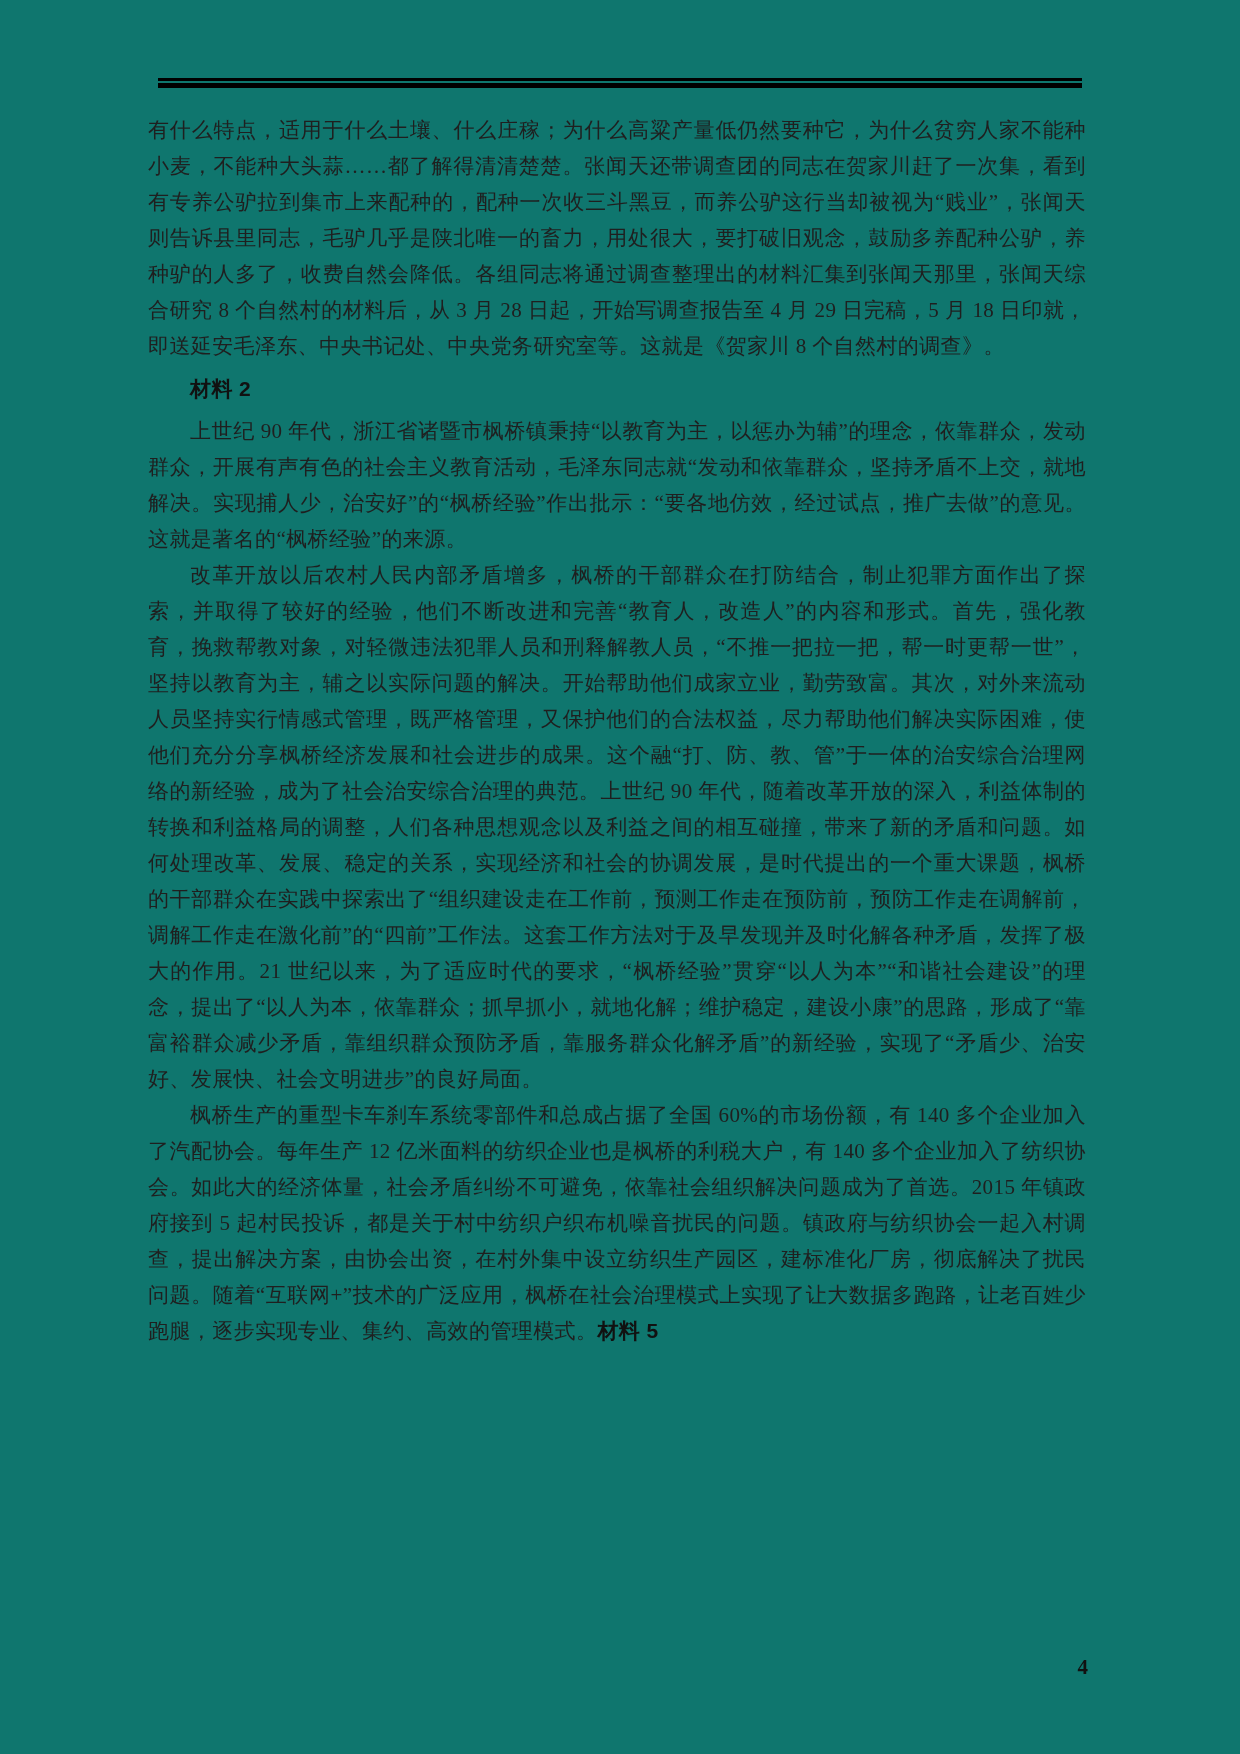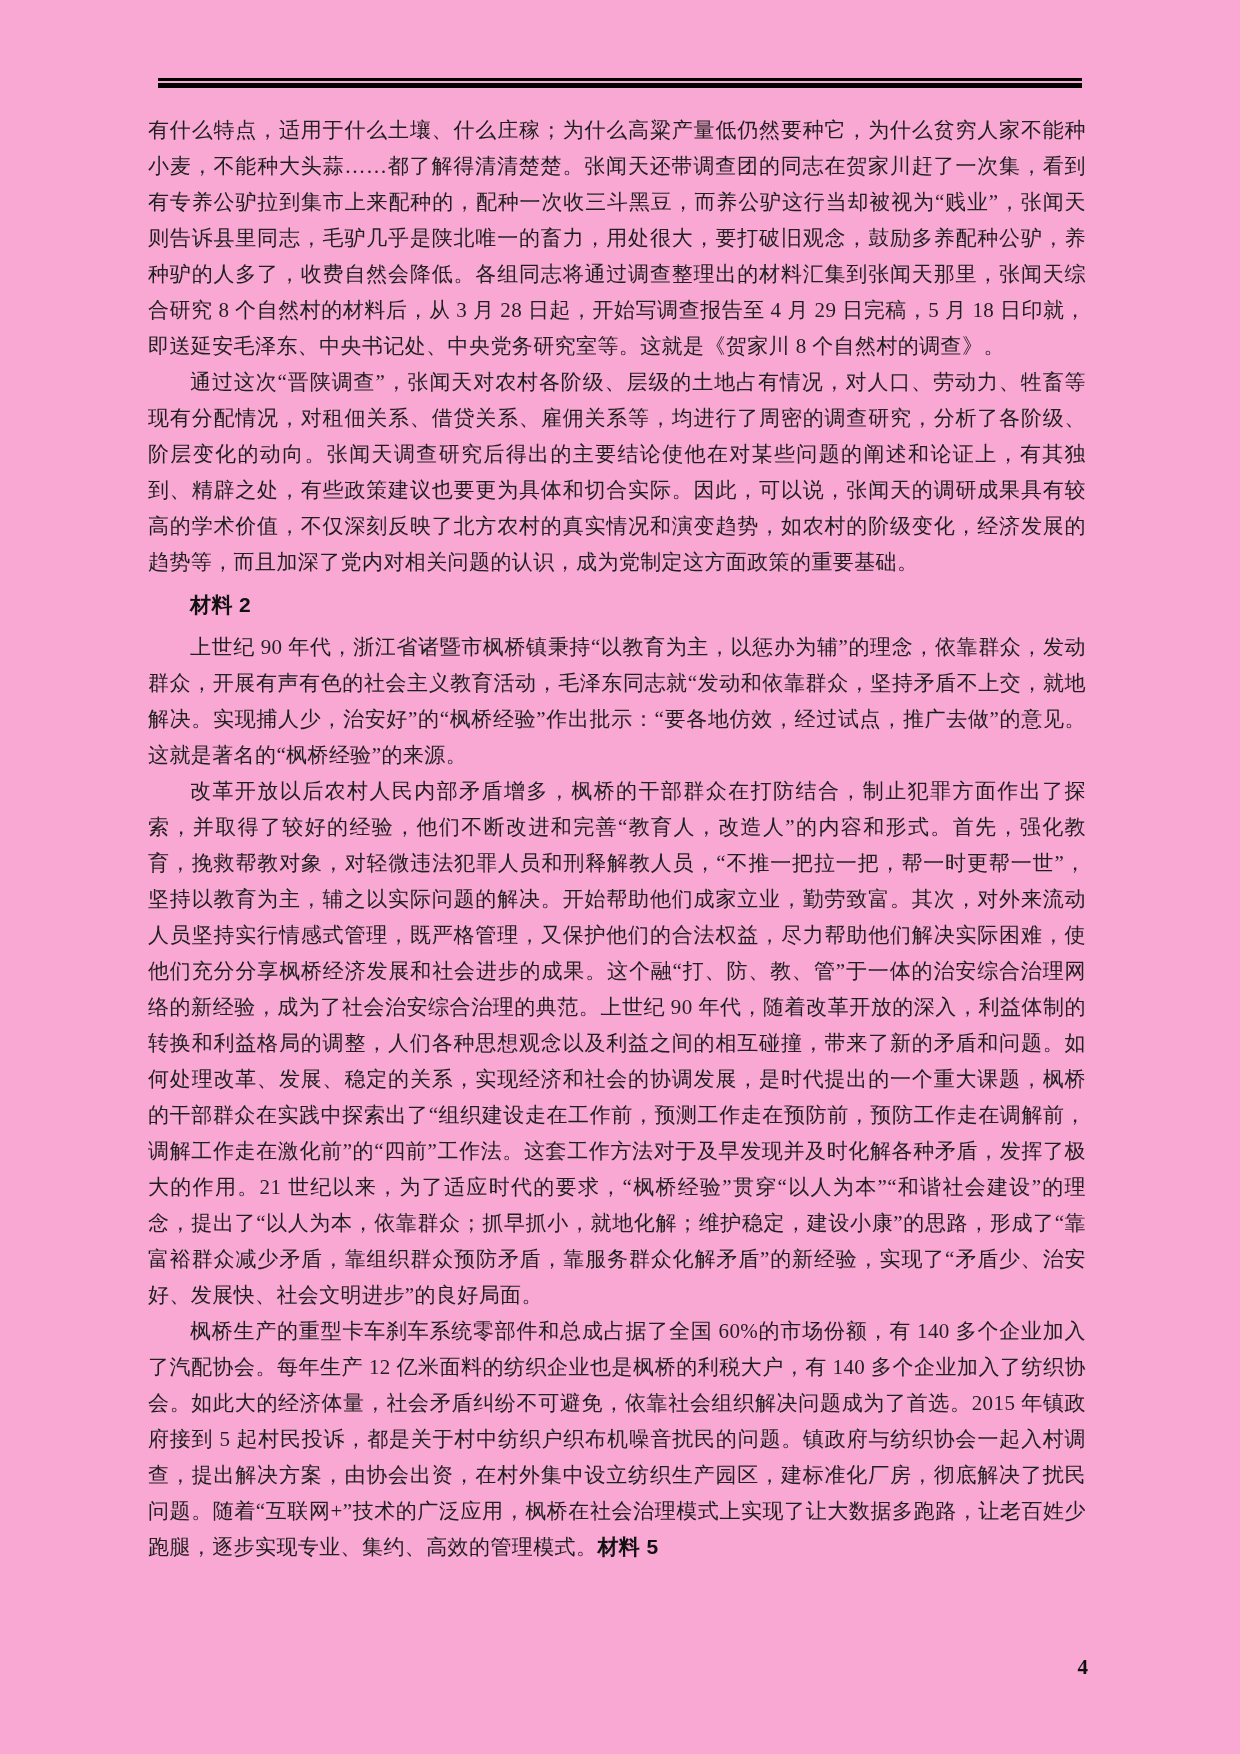--- a/index.html
+++ b/index.html
@@ -1,21 +1,21 @@
 <!DOCTYPE html>
 <html><head>
 <meta charset="utf-8">
 <style>
   * { margin: 0; padding: 0; box-sizing: border-box; }
   html, body { background: #ffffff; }
   .page {
     position: relative;
     width: 1240px;
     height: 1754px;
-    background: #f9a8d4;
+    background: #0f766e;
     font-family: "Liberation Serif", "DejaVu Serif", serif;
     color: #1f1f1f;
     overflow: hidden;
   }
   .header-rule {
     position: absolute;
     left: 158px;
     right: 158px;
     top: 78px;
     height: 2px;
@@ -58,21 +58,20 @@
   }
 </style>
 </head>
 <body>
 
 <div class="page">
   <div class="header-rule"></div>
 
   <div class="body-text">
     <p class="para no-indent">有什么特点，适用于什么土壤、什么庄稼；为什么高粱产量低仍然要种它，为什么贫穷人家不能种小麦，不能种大头蒜……都了解得清清楚楚。张闻天还带调查团的同志在贺家川赶了一次集，看到有专养公驴拉到集市上来配种的，配种一次收三斗黑豆，而养公驴这行当却被视为“贱业”，张闻天则告诉县里同志，毛驴几乎是陕北唯一的畜力，用处很大，要打破旧观念，鼓励多养配种公驴，养种驴的人多了，收费自然会降低。各组同志将通过调查整理出的材料汇集到张闻天那里，张闻天综合研究 8 个自然村的材料后，从 3 月 28 日起，开始写调查报告至 4 月 29 日完稿，5 月 18 日印就，即送延安毛泽东、中央书记处、中央党务研究室等。这就是《贺家川 8 个自然村的调查》。</p>
-    <p class="para">通过这次“晋陕调查”，张闻天对农村各阶级、层级的土地占有情况，对人口、劳动力、牲畜等现有分配情况，对租佃关系、借贷关系、雇佣关系等，均进行了周密的调查研究，分析了各阶级、阶层变化的动向。张闻天调查研究后得出的主要结论使他在对某些问题的阐述和论证上，有其独到、精辟之处，有些政策建议也要更为具体和切合实际。因此，可以说，张闻天的调研成果具有较高的学术价值，不仅深刻反映了北方农村的真实情况和演变趋势，如农村的阶级变化，经济发展的趋势等，而且加深了党内对相关问题的认识，成为党制定这方面政策的重要基础。</p>
     <p class="material-heading">材料 2</p>
     <p class="para">上世纪 90 年代，浙江省诸暨市枫桥镇秉持“以教育为主，以惩办为辅”的理念，依靠群众，发动群众，开展有声有色的社会主义教育活动，毛泽东同志就“发动和依靠群众，坚持矛盾不上交，就地解决。实现捕人少，治安好”的“枫桥经验”作出批示：“要各地仿效，经过试点，推广去做”的意见。这就是著名的“枫桥经验”的来源。</p>
     <p class="para">改革开放以后农村人民内部矛盾增多，枫桥的干部群众在打防结合，制止犯罪方面作出了探索，并取得了较好的经验，他们不断改进和完善“教育人，改造人”的内容和形式。首先，强化教育，挽救帮教对象，对轻微违法犯罪人员和刑释解教人员，“不推一把拉一把，帮一时更帮一世”，坚持以教育为主，辅之以实际问题的解决。开始帮助他们成家立业，勤劳致富。其次，对外来流动人员坚持实行情感式管理，既严格管理，又保护他们的合法权益，尽力帮助他们解决实际困难，使他们充分分享枫桥经济发展和社会进步的成果。这个融“打、防、教、管”于一体的治安综合治理网络的新经验，成为了社会治安综合治理的典范。上世纪 90 年代，随着改革开放的深入，利益体制的转换和利益格局的调整，人们各种思想观念以及利益之间的相互碰撞，带来了新的矛盾和问题。如何处理改革、发展、稳定的关系，实现经济和社会的协调发展，是时代提出的一个重大课题，枫桥的干部群众在实践中探索出了“组织建设走在工作前，预测工作走在预防前，预防工作走在调解前，调解工作走在激化前”的“四前”工作法。这套工作方法对于及早发现并及时化解各种矛盾，发挥了极大的作用。21 世纪以来，为了适应时代的要求，“枫桥经验”贯穿“以人为本”“和谐社会建设”的理念，提出了“以人为本，依靠群众；抓早抓小，就地化解；维护稳定，建设小康”的思路，形成了“靠富裕群众减少矛盾，靠组织群众预防矛盾，靠服务群众化解矛盾”的新经验，实现了“矛盾少、治安好、发展快、社会文明进步”的良好局面。</p>
     <p class="para"><span>枫桥生产的重型卡车刹车系统零部件和总成占据了全国 60%的市场份额，有 140 多个企业加入了汽配协会。每年生产 12 亿米面料的纺织企业也是枫桥的利税大户，有 140 多个企业加入了纺织协会。如此大的经济体量，社会矛盾纠纷不可避免，依靠社会组织解决问题成为了首选。2015 年镇政府接到 5 起村民投诉，都是关于村中纺织户织布机噪音扰民的问题。镇政府与纺织协会一起入村调查，提出解决方案，由协会出资，在村外集中设立纺织生产园区，建标准化厂房，彻底解决了扰民问题。随着“互联网+”技术的广泛应用，枫桥在社会治理模式上实现了让大数据多跑路，让老百姓少跑腿，逐步实现专业、集约、高效的管理模式。</span><span class="material-inline">材料 5</span></p>
   </div>
 
   <div class="page-number">4</div>
 </div>
 
 </body></html>

